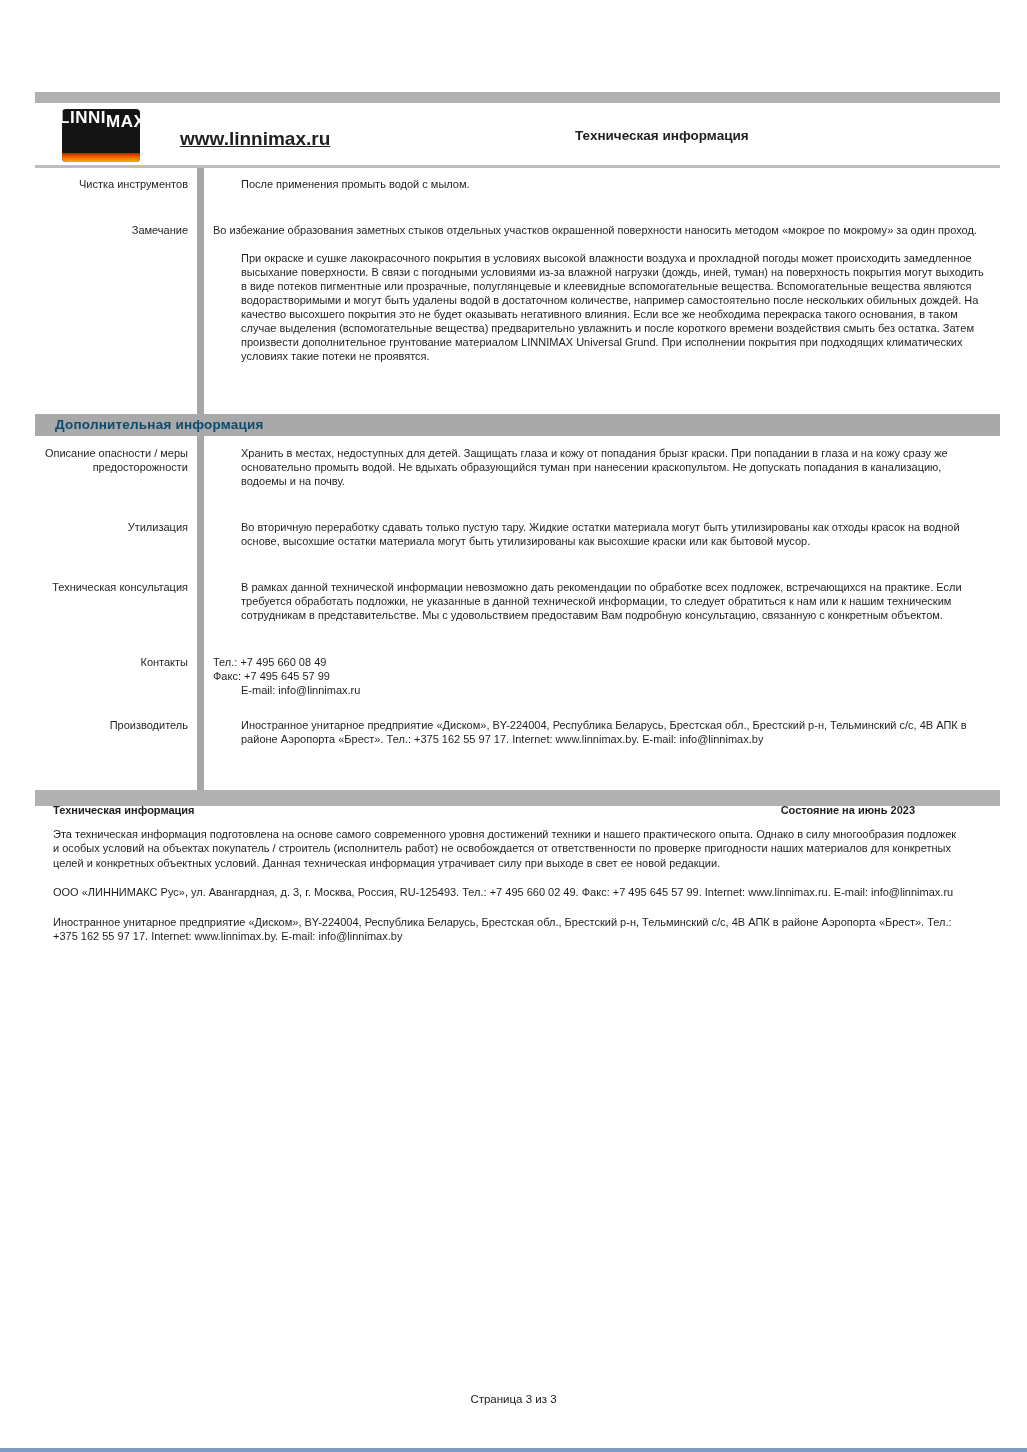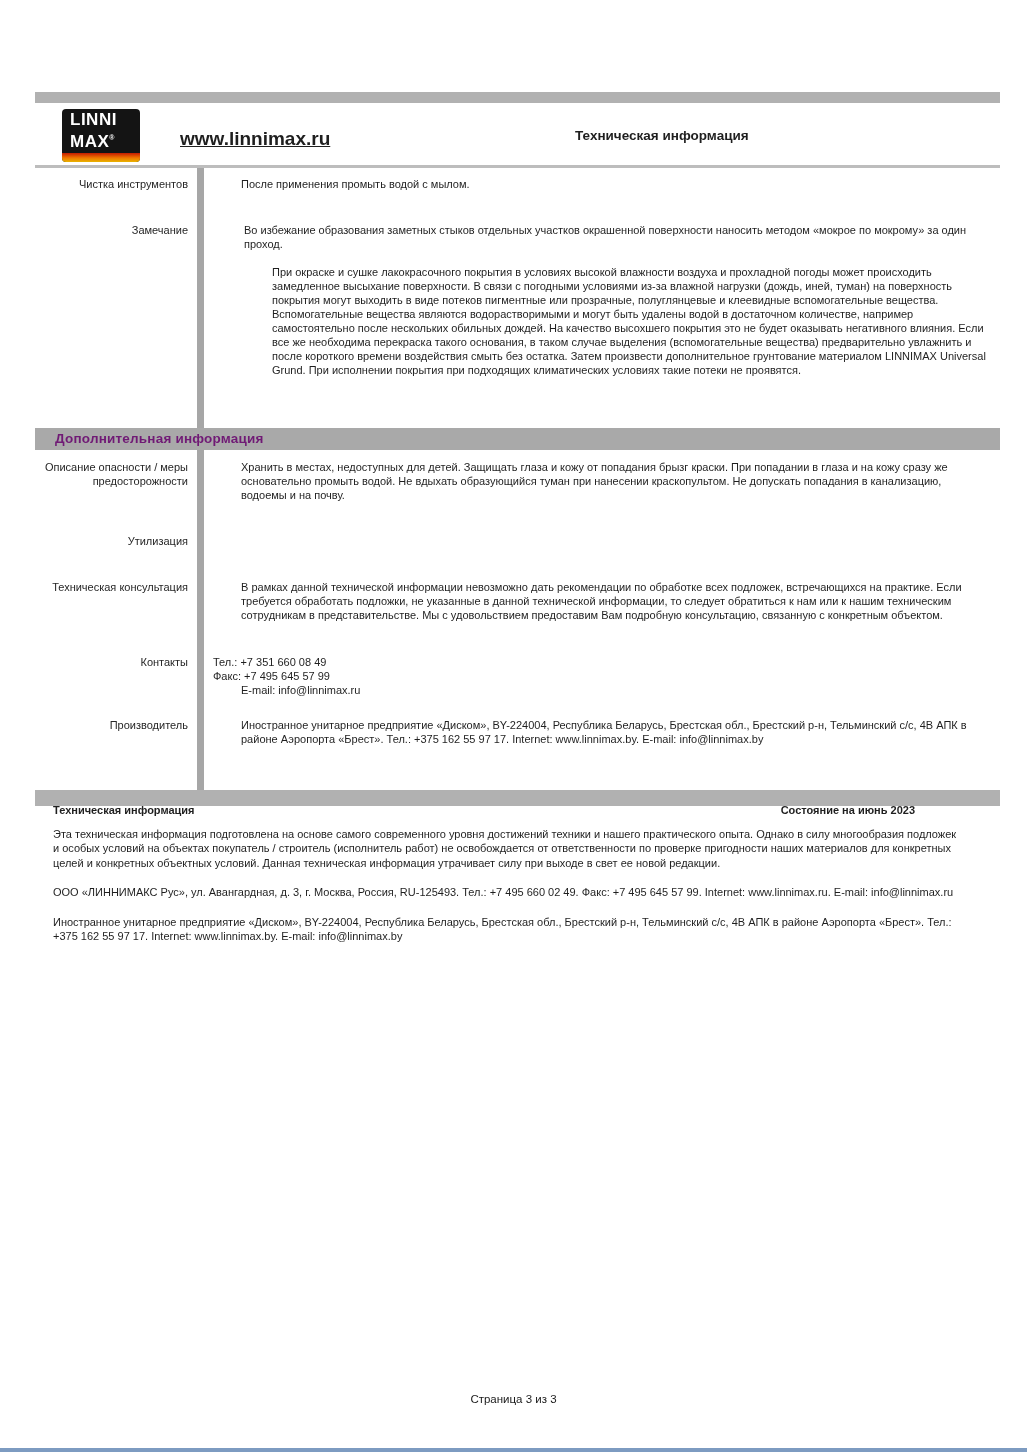--- a/index.html
+++ b/index.html
@@ -4,40 +4,40 @@
 <style>
   html,body{margin:0;padding:0;}
   body{
     width:1027px;height:1452px;position:relative;overflow:hidden;
     background:#ffffff;color:#1f1f1f;
     font-family:"Liberation Sans", sans-serif;
   }
   
   .top-bar{position:absolute;left:35px;top:92px;width:965px;height:11px;background:#b1b1b1;}
   .logo{position:absolute;left:62px;top:109px;width:78px;height:53px;background:#141414;border-radius:4px;overflow:hidden;display:flex;flex-direction:column;}
-  .logo-text{flex:1;display:flex;flex-direction:column;justify-content:center;padding-left:8px;color:#ffffff;font-weight:bold;font-size:17px;line-height:18px;letter-spacing:.5px;}
+  .logo-text{flex:1;display:flex;flex-direction:row;justify-content:center;padding-left:8px;color:#ffffff;font-weight:bold;font-size:17px;line-height:18px;letter-spacing:.5px;}
   .logo-text .reg{font-size:7px;vertical-align:super;}
   .logo-flag{height:9px;background:linear-gradient(180deg,#c41a00 0%,#f07800 55%,#e8b400 100%);}
   .site-url{position:absolute;left:180px;top:128px;font-size:19px;font-weight:bold;text-decoration:underline;}
   .page-title{position:absolute;left:575px;top:128px;font-size:13.5px;font-weight:bold;}
   .header-rule{position:absolute;left:35px;top:165px;width:965px;height:3px;background:#bdbdbd;}
   
   .main{position:absolute;left:35px;top:177px;width:965px;}
   .col-divider{position:absolute;left:162px;top:-9px;bottom:0;width:7px;background:#a6a6a6;}
   .row{display:flex;position:relative;}
   .row-label{width:153px;flex:none;text-align:right;font-size:11px;line-height:14px;color:#262626;}
   .row-content{flex:1;margin-left:25px;padding-right:10px;font-size:11px;line-height:14px;}
   .row-content p{margin:0 0 14px 0;}
   .row-content p:last-child{margin-bottom:0;padding-left:28px;}
   .row-content p.tight{margin:0;}
   .mb-row{margin-bottom:32px;}
-  .mb-before-bar{margin-bottom:51px;gap:31px;}
+  .mb-before-bar{margin-bottom:51px;}
   .mb-33{margin-bottom:33px;}
   .mb-21{margin-bottom:21px;justify-content:flex-end;}
-  .section-bar{position:relative;z-index:1;height:22px;line-height:22px;background:#a9a9a9;color:#701a75;font-weight:bold;font-size:13.5px;letter-spacing:.2px;padding-left:20px;margin-bottom:10px;}
+  .section-bar{position:relative;z-index:1;height:22px;line-height:22px;background:#a9a9a9;color:#0c4a6e;font-weight:bold;font-size:13.5px;letter-spacing:.2px;padding-left:20px;margin-bottom:10px;}
   .bottom-bar{position:relative;z-index:1;height:16px;background:#b1b1b1;margin-top:44px;}
   
   .footer{position:absolute;left:53px;top:803px;width:924px;font-size:11px;line-height:14.5px;}
   .footer-head{display:flex;justify-content:space-between;font-weight:bold;padding-right:62px;margin-bottom:9px;}
   .footer p{margin:0 16px 15px 0;}
   .page-number{position:absolute;left:0;top:1393px;width:100%;text-align:center;font-size:11.5px;color:#1a1a1a;}
   .bottom-strip{position:absolute;left:0;bottom:0;width:100%;height:4px;background:#7d9bc1;}
 </style>
 </head>
 <body>
@@ -80,33 +80,36 @@
 
   <div class="row mb-row">
     <div class="row-label">Описание опасности / меры предосторожности</div>
     <div class="row-content">
       <p>Хранить в местах, недоступных для детей. Защищать глаза и кожу от попадания брызг краски. При попадании в глаза и на кожу сразу же основательно промыть водой. Не вдыхать образующийся туман при нанесении краскопультом. Не допускать попадания в канализацию, водоемы и на почву.</p>
     </div>
   </div>
 
   <div class="row mb-row">
     <div class="row-label">Утилизация</div>
+    <div class="row-content">
+      <p>Во вторичную переработку сдавать только пустую тару. Жидкие остатки материала могут быть утилизированы как отходы красок на водной основе, высохшие остатки материала могут быть утилизированы как высохшие краски или как бытовой мусор.</p>
+    </div>
   </div>
 
   <div class="row mb-33">
     <div class="row-label">Техническая консультация</div>
     <div class="row-content">
       <p>В рамках данной технической информации невозможно дать рекомендации по обработке всех подложек, встречающихся на практике. Если требуется обработать подложки, не указанные в данной технической информации, то следует обратиться к нам или к нашим техническим сотрудникам в представительстве. Мы с удовольствием предоставим Вам подробную консультацию, связанную с конкретным объектом.</p>
     </div>
   </div>
 
   <div class="row mb-21">
     <div class="row-label">Контакты</div>
     <div class="row-content">
-      <p class="tight">Тел.: +7 351 660 08 49</p>
+      <p class="tight">Тел.: +7 495 660 08 49</p>
       <p class="tight">Факс: +7 495 645 57 99</p>
       <p class="tight">E-mail: info@linnimax.ru</p>
     </div>
   </div>
 
   <div class="row">
     <div class="row-label">Производитель</div>
     <div class="row-content">
       <p>Иностранное унитарное предприятие «Диском», BY-224004, Республика Беларусь, Брестская обл., Брестский р-н, Тельминский с/с, 4В АПК в районе Аэропорта «Брест». Тел.: +375 162 55 97 17. Internet: www.linnimax.by. E-mail: info@linnimax.by</p>
     </div>

